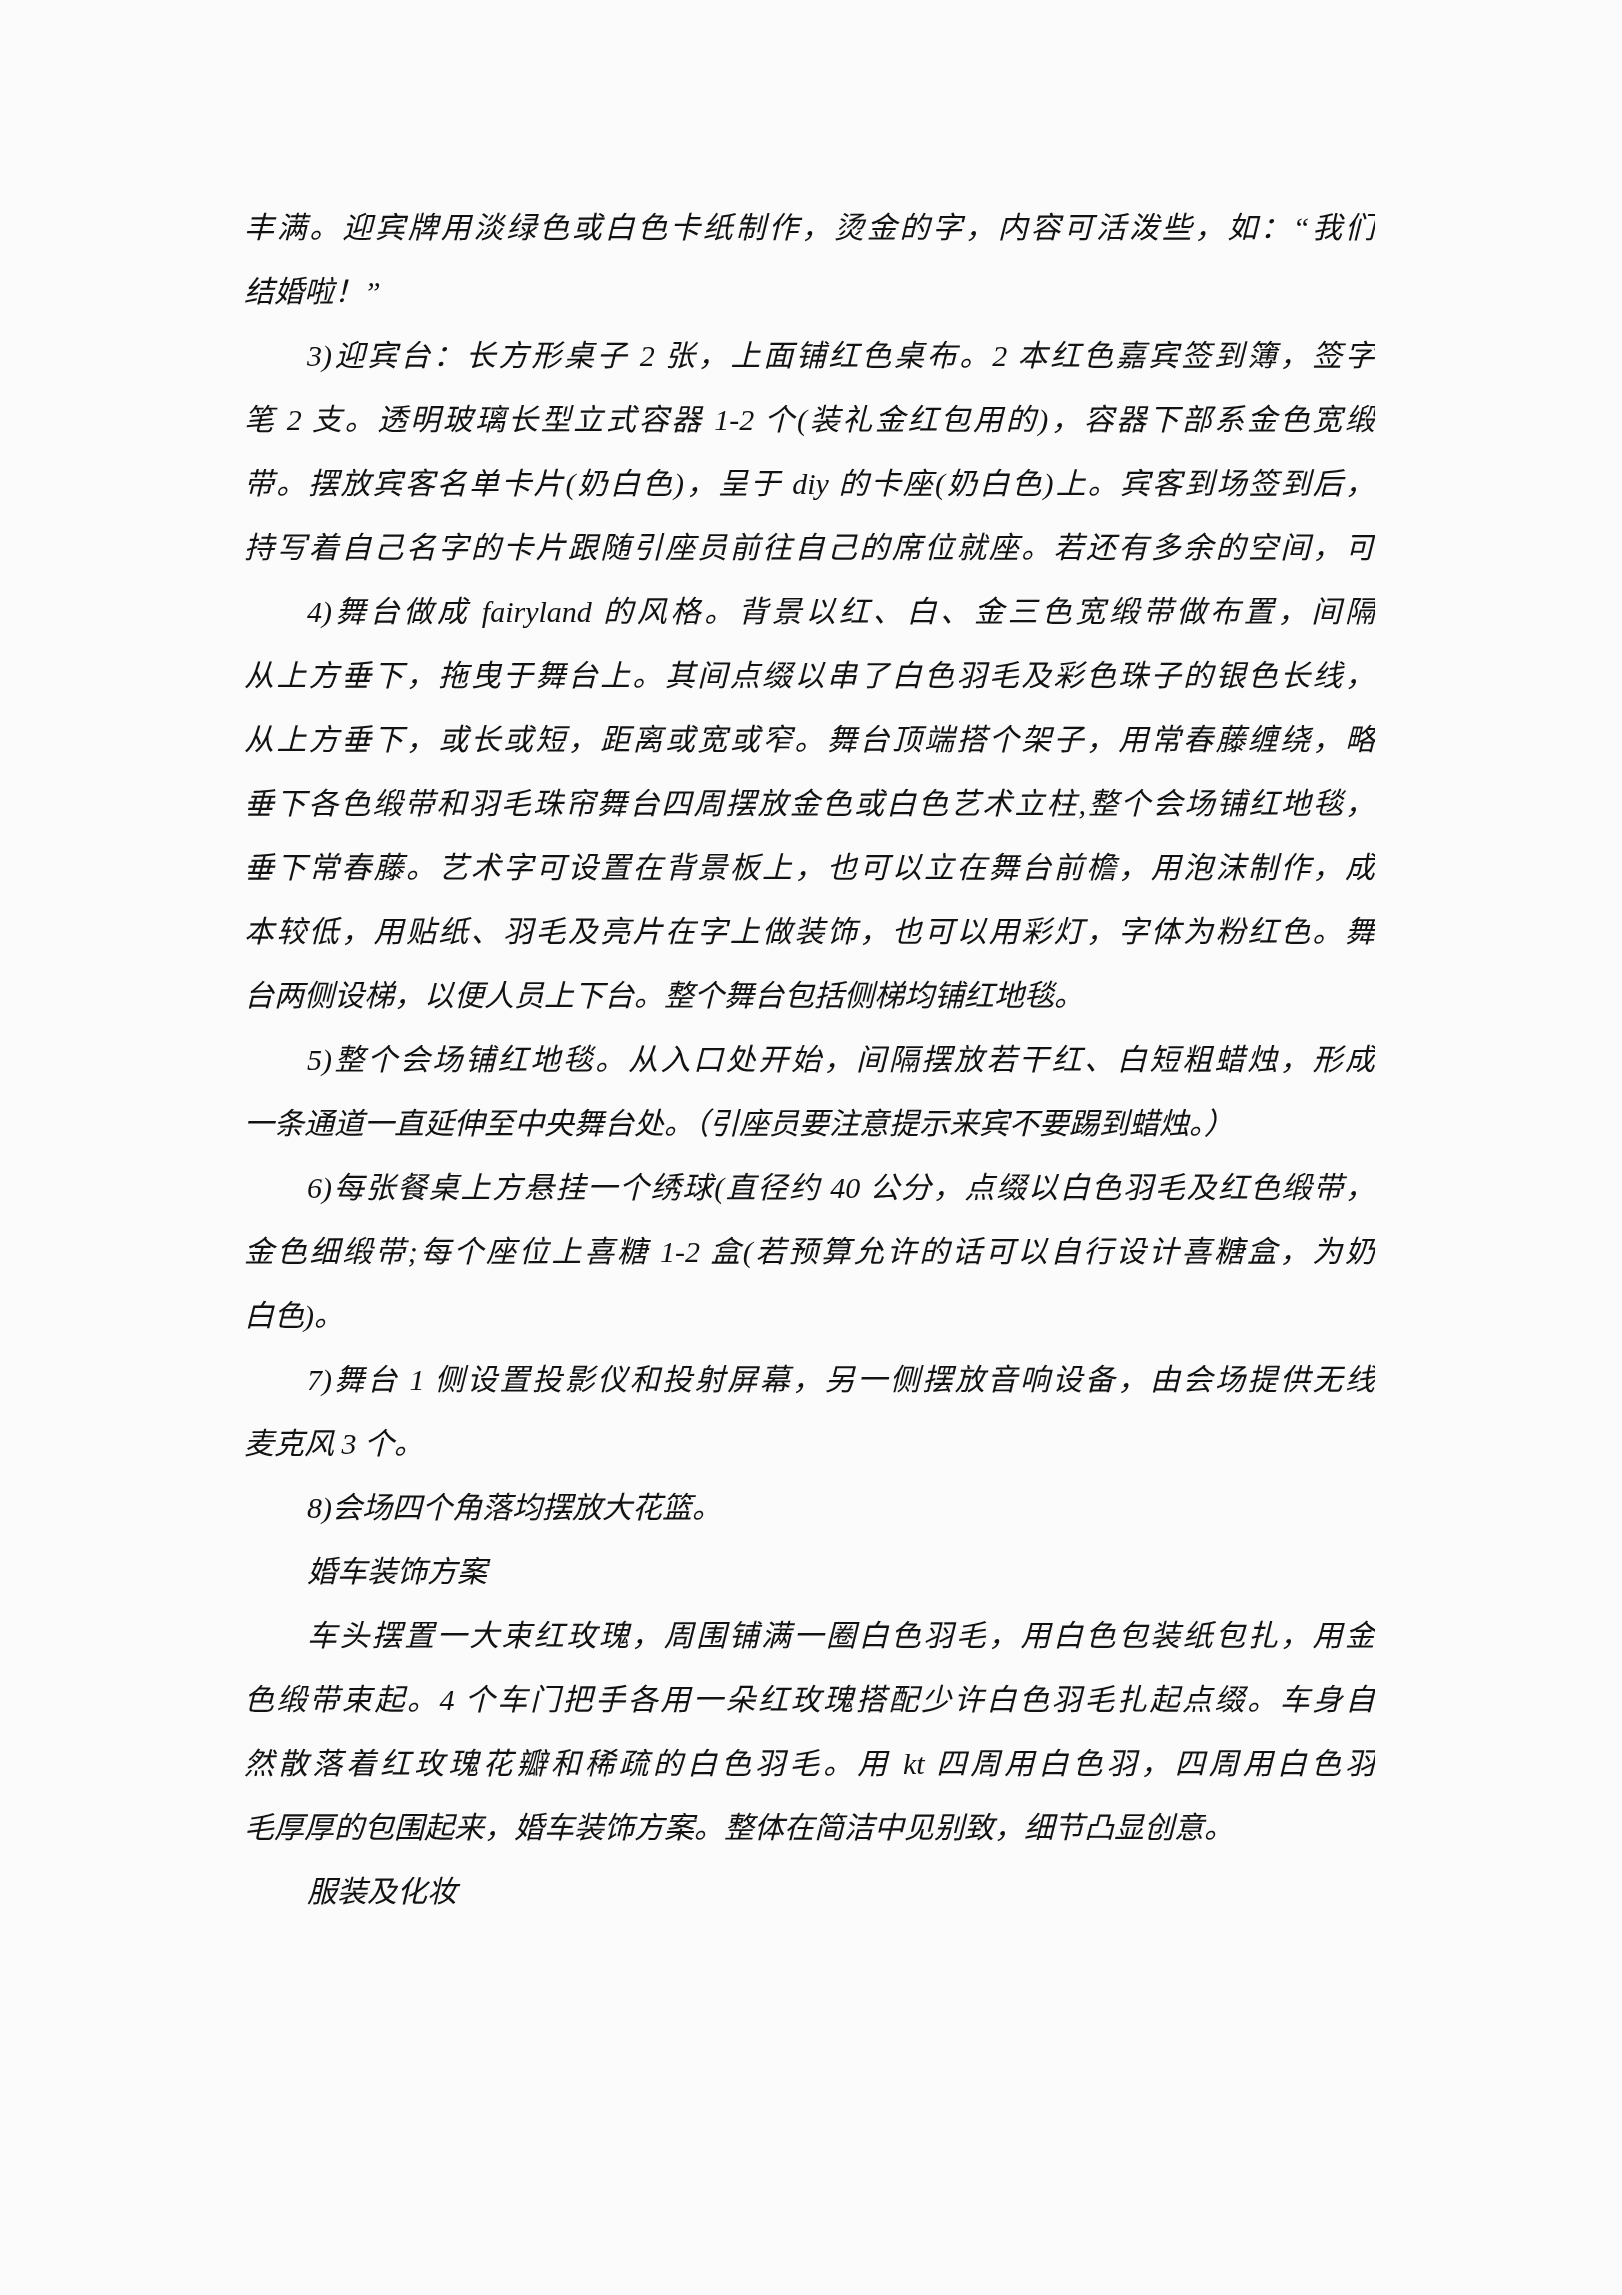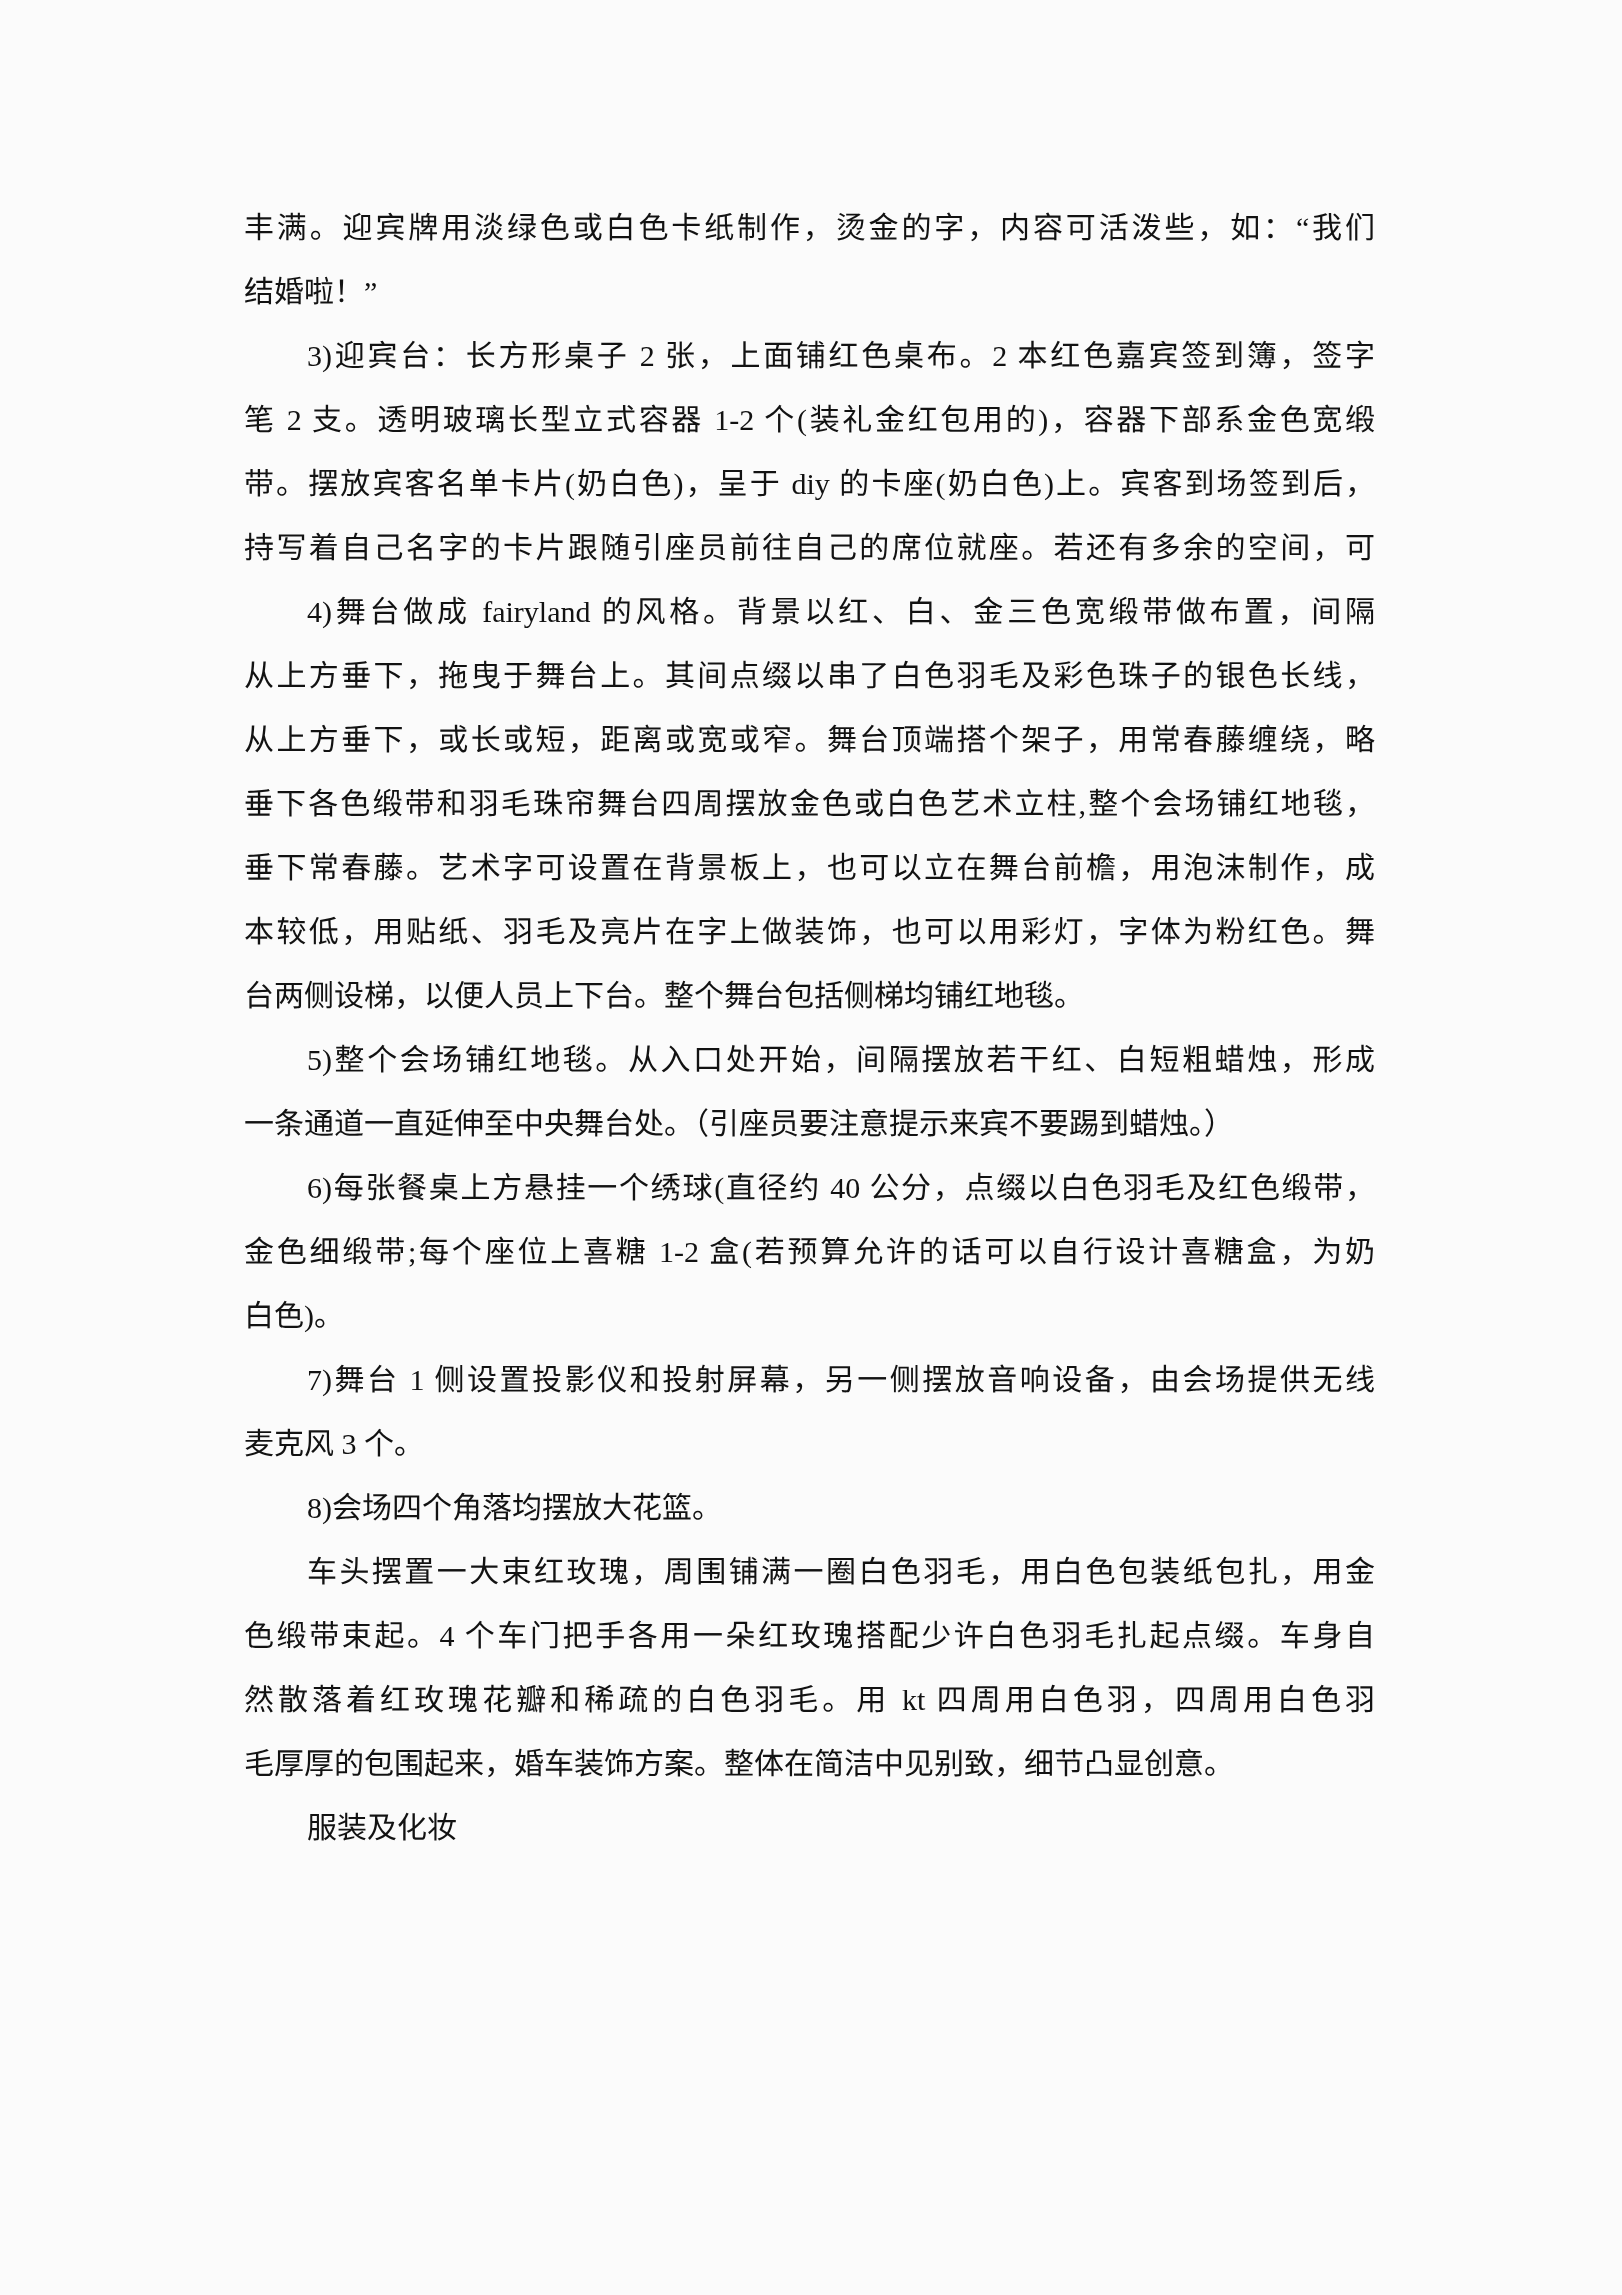--- a/index.html
+++ b/index.html
@@ -13,20 +13,21 @@
     background: #fbfbfb;
     font-family: "Liberation Serif", "DejaVu Serif", serif;
   }
   .page {
     position: absolute;
     left: 0;
     top: 0;
     width: 1623px;
     height: 2295px;
     overflow: hidden;
+    font-style: italic;
   }
   .text-block {
     position: absolute;
     left: 244px;
     top: 196px;
     width: 1131px;
     font-size: 30px;
     color: #121212;
   }
   .line {
@@ -63,20 +64,21 @@
       <div class="line">本较低，用贴纸、羽毛及亮片在字上做装饰，也可以用彩灯，字体为粉红色。舞</div>
       <div class="line para-end">台两侧设梯，以便人员上下台。整个舞台包括侧梯均铺红地毯。</div>
       <div class="line para-start">5)整个会场铺红地毯。从入口处开始，间隔摆放若干红、白短粗蜡烛，形成</div>
       <div class="line para-end">一条通道一直延伸至中央舞台处。（引座员要注意提示来宾不要踢到蜡烛。）</div>
       <div class="line para-start">6)每张餐桌上方悬挂一个绣球(直径约 40 公分，点缀以白色羽毛及红色缎带，</div>
       <div class="line">金色细缎带;每个座位上喜糖 1-2 盒(若预算允许的话可以自行设计喜糖盒，为奶</div>
       <div class="line para-end">白色)。</div>
       <div class="line para-start">7)舞台 1 侧设置投影仪和投射屏幕，另一侧摆放音响设备，由会场提供无线</div>
       <div class="line para-end">麦克风 3 个。</div>
       <div class="line para-start para-end">8)会场四个角落均摆放大花篮。</div>
+      <div class="line para-start para-end">婚车装饰方案</div>
       <div class="line para-start">车头摆置一大束红玫瑰，周围铺满一圈白色羽毛，用白色包装纸包扎，用金</div>
       <div class="line">色缎带束起。4 个车门把手各用一朵红玫瑰搭配少许白色羽毛扎起点缀。车身自</div>
       <div class="line">然散落着红玫瑰花瓣和稀疏的白色羽毛。用 kt 四周用白色羽，四周用白色羽</div>
       <div class="line para-end">毛厚厚的包围起来，婚车装饰方案。整体在简洁中见别致，细节凸显创意。</div>
       <div class="line para-start para-end">服装及化妆</div>
     </div>
 </div>
 
 
 </body></html>

